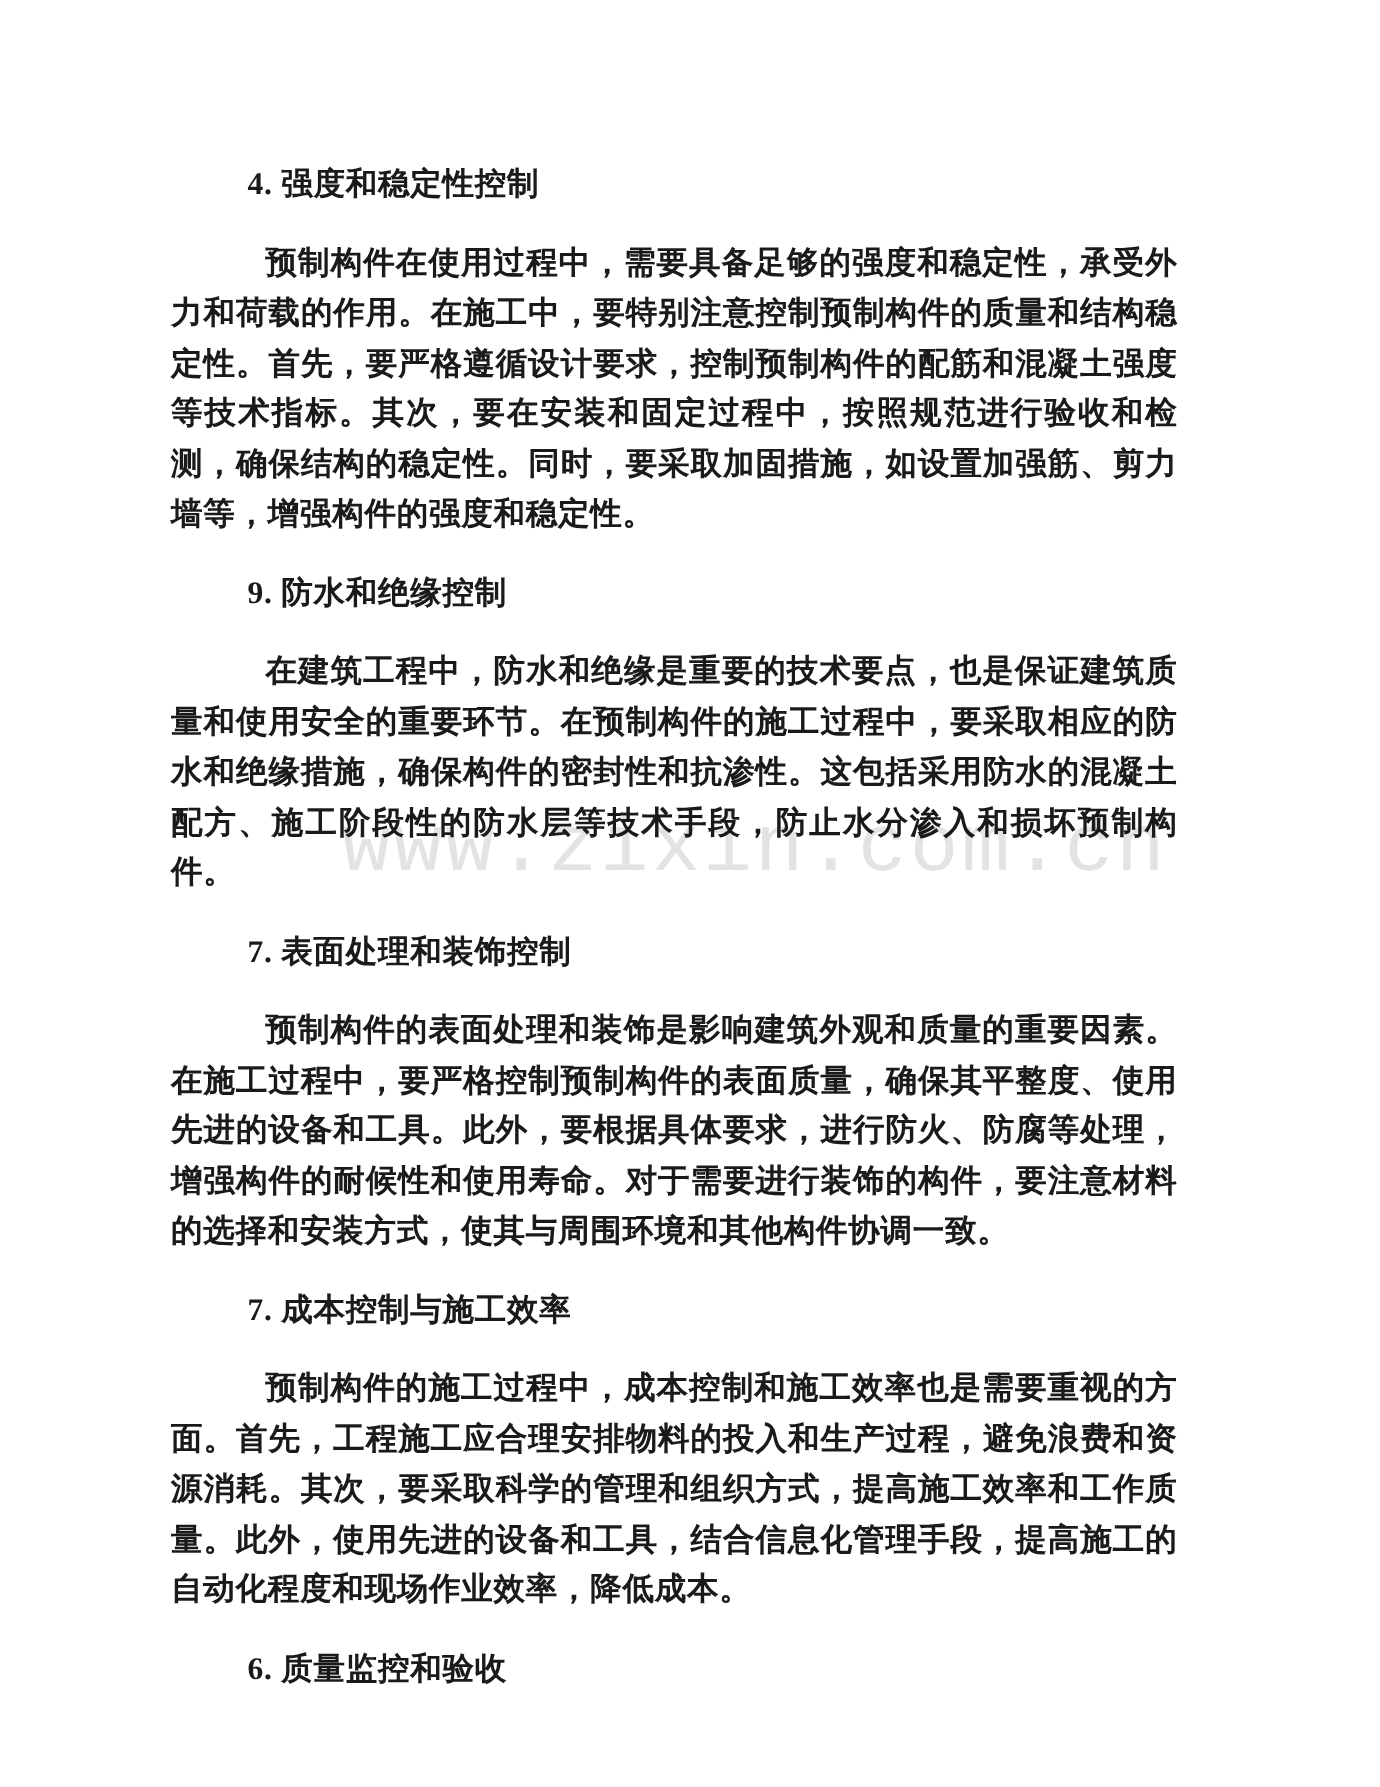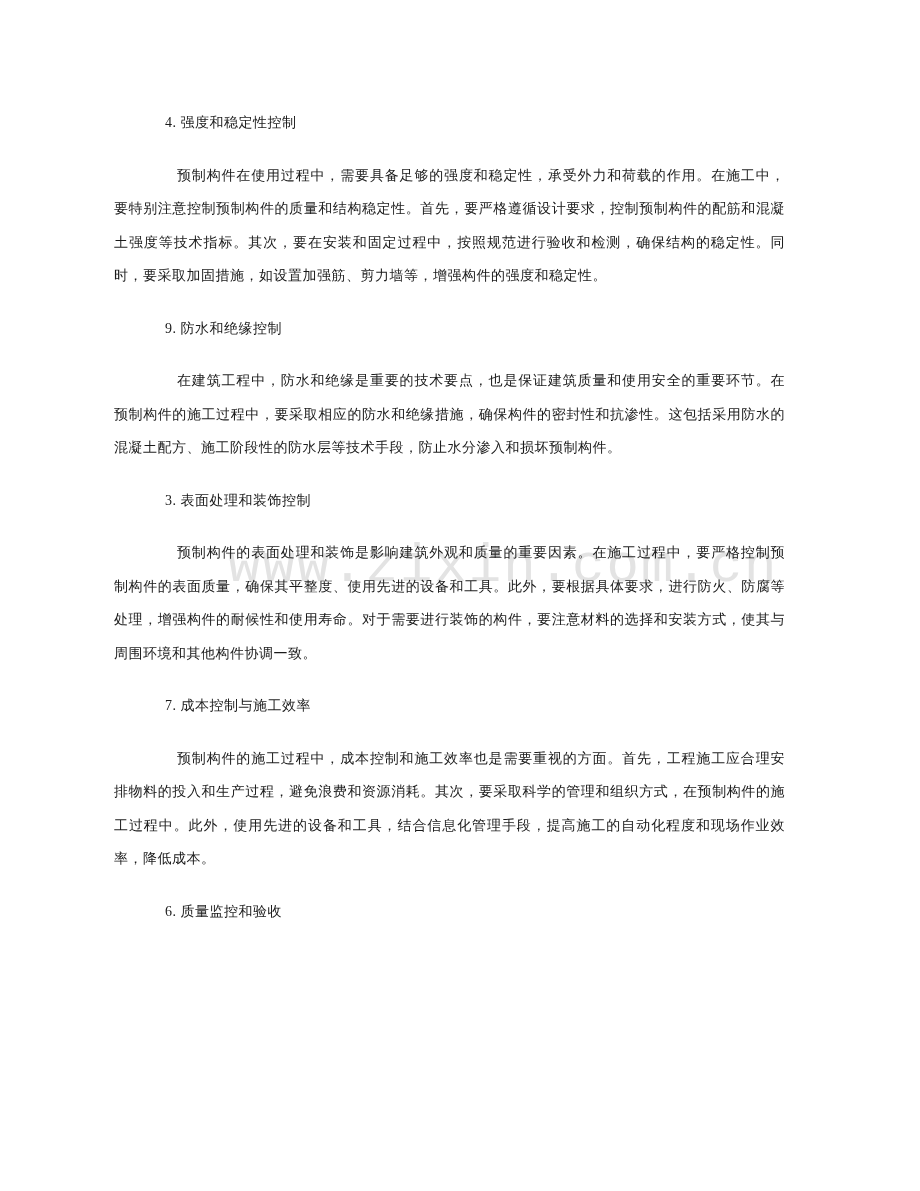--- a/index.html
+++ b/index.html
@@ -32,24 +32,25 @@
   .content {
     position: absolute;
     left: 102px;
     top: 106px;
     width: 683px;
     z-index: 2;
   }
   .heading,
   .para {
     margin: 0 0 19px 0;
-    font-size: 14px;
+    font-size: 21px;
     line-height: 33.5px;
     text-indent: 63px;
     letter-spacing: 0.5px;
+    font-weight: bold;
   }
   .para {
     text-align: justify;
     margin-left: 12px;
   }
 </style>
 </head>
 <body>
 
 <div class="page">
@@ -57,22 +58,22 @@
   <div class="watermark">www.zixin.com.cn</div>
 
   <div class="content">
 
     <p class="heading">4. 强度和稳定性控制</p>
     <p class="para">预制构件在使用过程中，需要具备足够的强度和稳定性，承受外力和荷载的作用。在施工中，要特别注意控制预制构件的质量和结构稳定性。首先，要严格遵循设计要求，控制预制构件的配筋和混凝土强度等技术指标。其次，要在安装和固定过程中，按照规范进行验收和检测，确保结构的稳定性。同时，要采取加固措施，如设置加强筋、剪力墙等，增强构件的强度和稳定性。</p>
 
     <p class="heading">9. 防水和绝缘控制</p>
     <p class="para">在建筑工程中，防水和绝缘是重要的技术要点，也是保证建筑质量和使用安全的重要环节。在预制构件的施工过程中，要采取相应的防水和绝缘措施，确保构件的密封性和抗渗性。这包括采用防水的混凝土配方、施工阶段性的防水层等技术手段，防止水分渗入和损坏预制构件。</p>
 
-    <p class="heading">3. 表面处理和装饰控制</p>
+    <p class="heading">7. 表面处理和装饰控制</p>
     <p class="para">预制构件的表面处理和装饰是影响建筑外观和质量的重要因素。在施工过程中，要严格控制预制构件的表面质量，确保其平整度、使用先进的设备和工具。此外，要根据具体要求，进行防火、防腐等处理，增强构件的耐候性和使用寿命。对于需要进行装饰的构件，要注意材料的选择和安装方式，使其与周围环境和其他构件协调一致。</p>
 
     <p class="heading">7. 成本控制与施工效率</p>
-    <p class="para">预制构件的施工过程中，成本控制和施工效率也是需要重视的方面。首先，工程施工应合理安排物料的投入和生产过程，避免浪费和资源消耗。其次，要采取科学的管理和组织方式，在预制构件的施工过程中。此外，使用先进的设备和工具，结合信息化管理手段，提高施工的自动化程度和现场作业效率，降低成本。</p>
+    <p class="para">预制构件的施工过程中，成本控制和施工效率也是需要重视的方面。首先，工程施工应合理安排物料的投入和生产过程，避免浪费和资源消耗。其次，要采取科学的管理和组织方式，提高施工效率和工作质量。此外，使用先进的设备和工具，结合信息化管理手段，提高施工的自动化程度和现场作业效率，降低成本。</p>
 
     <p class="heading">6. 质量监控和验收</p>
 
   </div>
 </div>
 
 </body></html>

